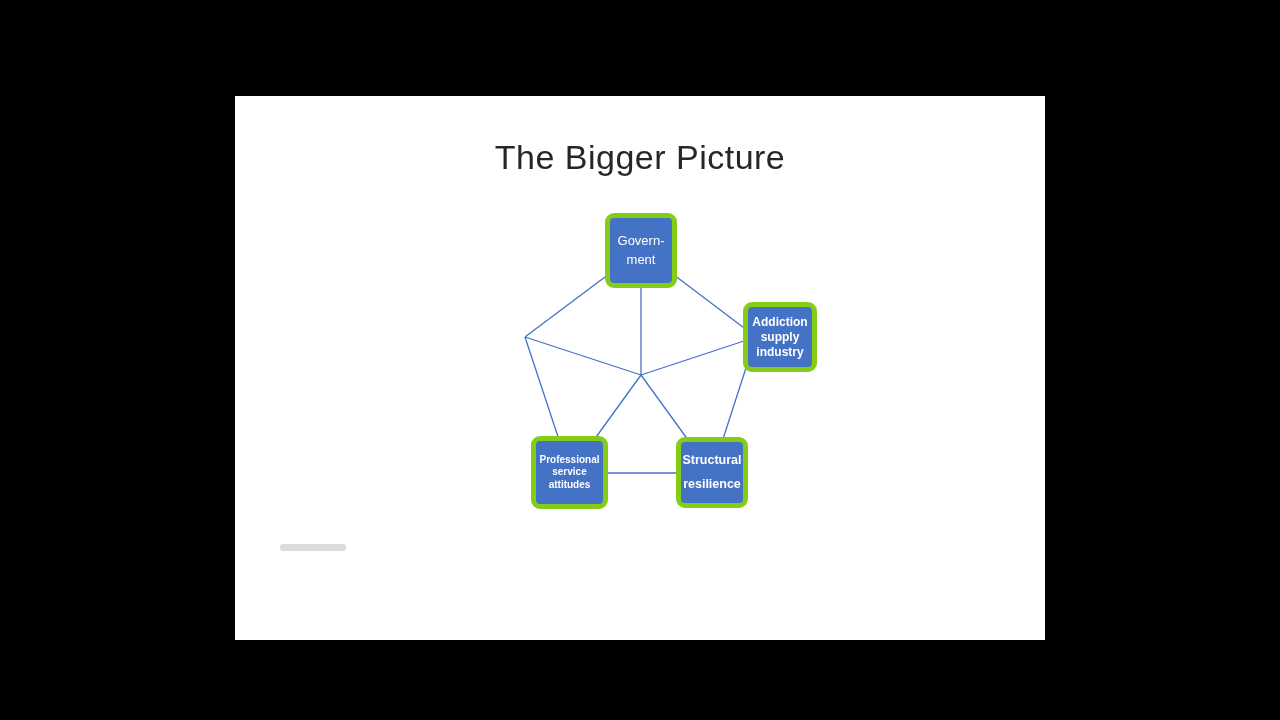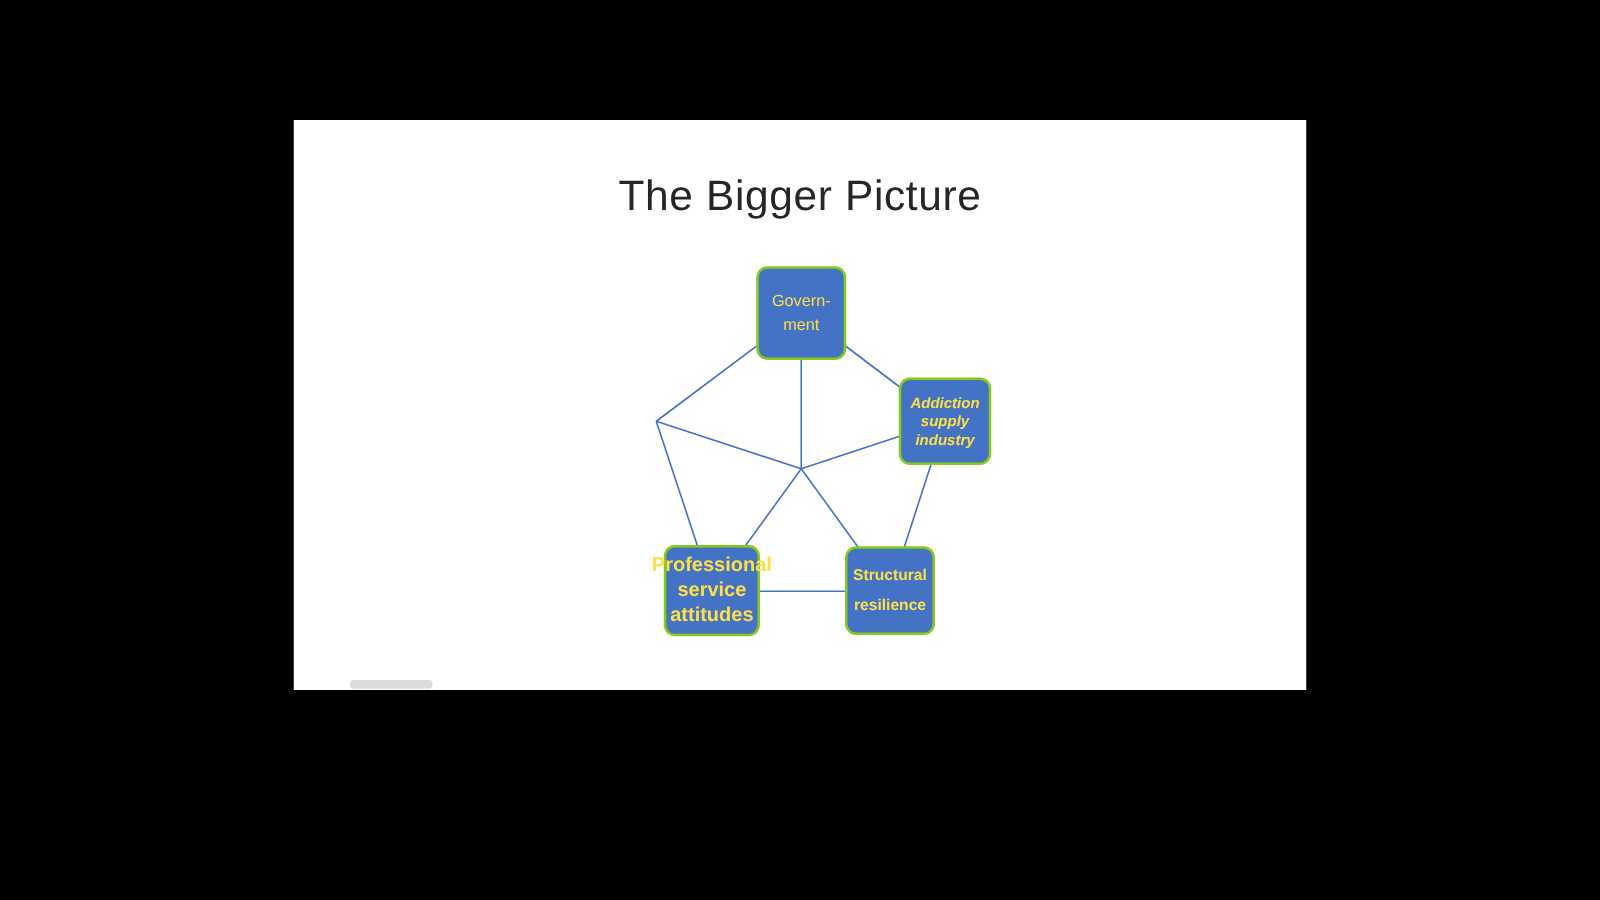--- a/index.html
+++ b/index.html
@@ -1,34 +1,34 @@
 <!DOCTYPE html>
 <html><head>
 <meta charset="utf-8">
 <style>
   * { margin:0; padding:0; box-sizing:border-box; }
   html,body { width:1280px; height:720px; background:#000; overflow:hidden;
               font-family:"Liberation Sans", sans-serif; }
   .stage { position:absolute; inset:0; width:1280px; height:720px; background:#000; }
 
   
-  .slide { position:absolute; left:235px; top:96px; width:810px; height:456px;
+  .slide { position:absolute; left:235px; top:96px; width:810px; height:544px;
            background:#ffffff; }
   .slide-title { position:absolute; left:0; top:42px; width:100%; text-align:center;
                  font-size:34px; font-weight:400; color:#262626; letter-spacing:.5px; }
   .connectors { position:absolute; inset:0; width:810px; height:456px; z-index:1; pointer-events:none; }
-  .node { position:absolute; z-index:2; background:#4472C4; border:2px solid #84cc16;
-          border-radius:9px; color:#fde047; display:flex; align-items:center; justify-content:center;
+  .node { position:absolute; z-index:2; background:#4472C4; border:5px solid #84cc16;
+          border-radius:9px; color:#ffffff; display:flex; align-items:center; justify-content:center;
           text-align:center; padding:0; white-space:pre-line; font-weight:700;
           font-size:12px; line-height:1.25; }
   .node-government   { left:370px; top:117px; width:72px; height:75px; font-weight:400; font-size:13px; line-height:1.4; }
   .node-prevailing   { left:251px; top:209px; width:79px; height:64px; }
-  .node-addiction    { left:484px; top:206px; width:74px; height:70px;font-style:italic; }
+  .node-addiction    { left:508px; top:206px; width:74px; height:70px; }
   .node-center       { left:363px; top:241px; width:85px; height:75px; font-weight:400; font-size:16px; line-height:1.4; }
-  .node-professional { left:296px; top:340px; width:77px; height:73px; font-size:16px; }
+  .node-professional { left:296px; top:340px; width:77px; height:73px; font-size:10px; }
   .node-structural   { left:441px; top:341px; width:72px; height:71px; font-weight:700; font-size:12.5px; line-height:1.9; }
   .slide-smudge { position:absolute; left:45px; top:448px; width:66px; height:7px;
                   background:#cfcfcf; border-radius:3px; opacity:.75; }
 
   
   .strip { position:absolute; left:0; bottom:0; width:1280px; height:72px; background:#000; }
 </style>
 </head>
 <body>
 

